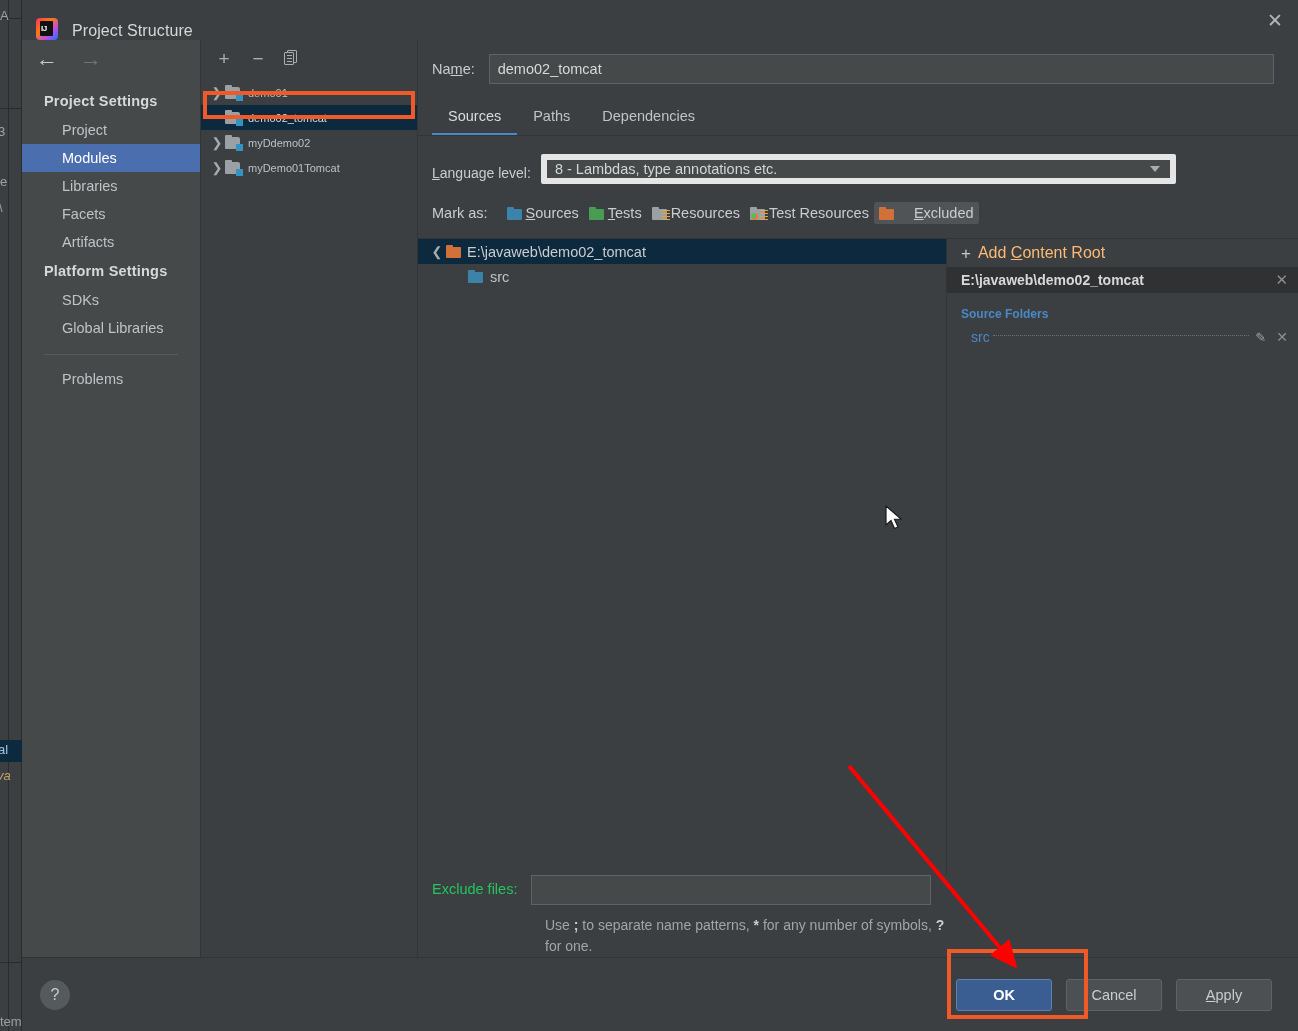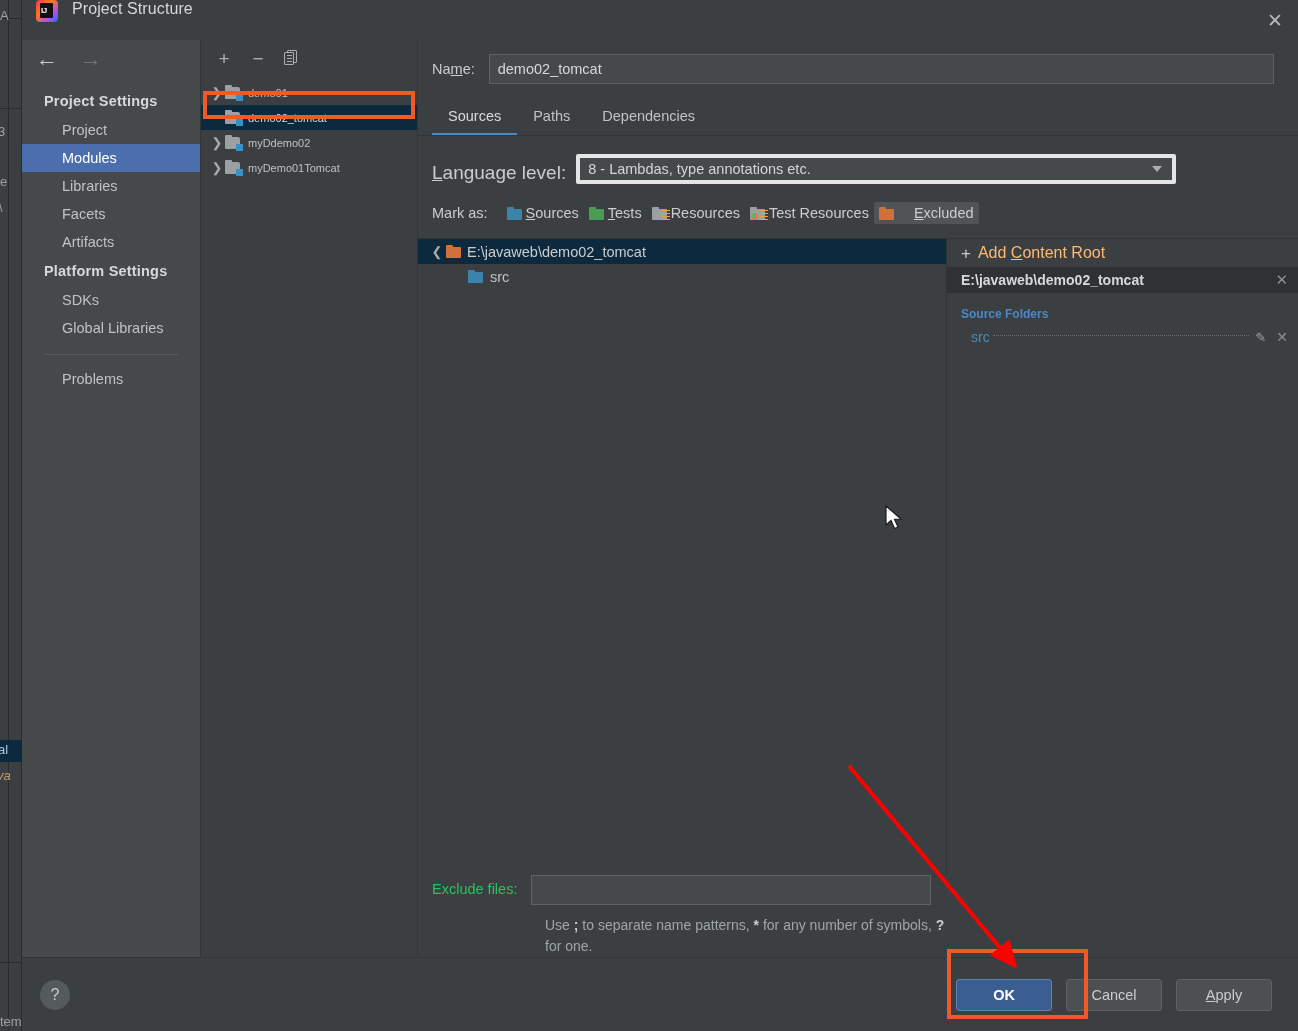--- a/index.html
+++ b/index.html
@@ -34,21 +34,21 @@
   .bg-sel-band {
     position: absolute; background: #0d293e; height: 22px;
   }
 
   
   #dialog {
     position: absolute; left: 22px; top: 0; width: 1276px; height: 1031px;
     background: #3c3f41; display: flex; flex-direction: column;
   }
   .titlebar {
-    height: 40px; background: #3c3f41; display: flex; align-items: flex-start;
+    height: 40px; background: #3c3f41; display: flex; align-items: flex-end;
     padding: 0 0 0 14px; position: relative; flex: 0 0 40px;
   }
   .ij-logo {
     width: 22px; height: 22px; border-radius: 4px; position: relative;
     background: linear-gradient(135deg,#fe315d 0%,#f97a12 38%,#b24bf3 72%,#087cfa 100%);
     flex: 0 0 22px;
   }
   .ij-logo::after {
     content: ""; position: absolute; left: 4px; top: 3px; width: 13px; height: 15px;
     background: #111; border-radius: 1px;
@@ -152,23 +152,23 @@
   }
   .tab {
     font-size: 14.5px; color: #bfc3c6; padding: 6px 16px 9px 16px;
     border-bottom: 2px solid transparent; cursor: default;
   }
   .tab.active { color: #d8dcde; border-bottom-color: #4a88c7; }
 
   .sources-panel { padding: 0; display: flex; flex-direction: column; flex: 1; min-height: 0; }
 
   .lang-row { display: flex; align-items: center; gap: 10px; padding: 18px 122px 0 14px; }
-  .lang-label { font-size: 19px; color: #c9cdd0; margin-top: 7px; }
+  .lang-label { font-size: 14px; color: #c9cdd0; margin-top: 7px; }
   .combo {
-    flex: 1; height: 30px; background: #45494a; border: 4px solid #e5e5e5;
+    flex: 1; height: 30px; background: #45494a; border: 6px solid #e5e5e5;
     display: flex; align-items: center; padding: 0 8px; border-radius: 2px;
     position: relative;
   }
   .combo span.val { font-size: 14.5px; color: #d2d6d8; }
   .combo .caret {
     position: absolute; right: 10px; top: 50%; transform: translateY(-50%);
     width: 0; height: 0; border-left: 5px solid transparent;
     border-right: 5px solid transparent; border-top: 6px solid #a8adb0;
   }
 

